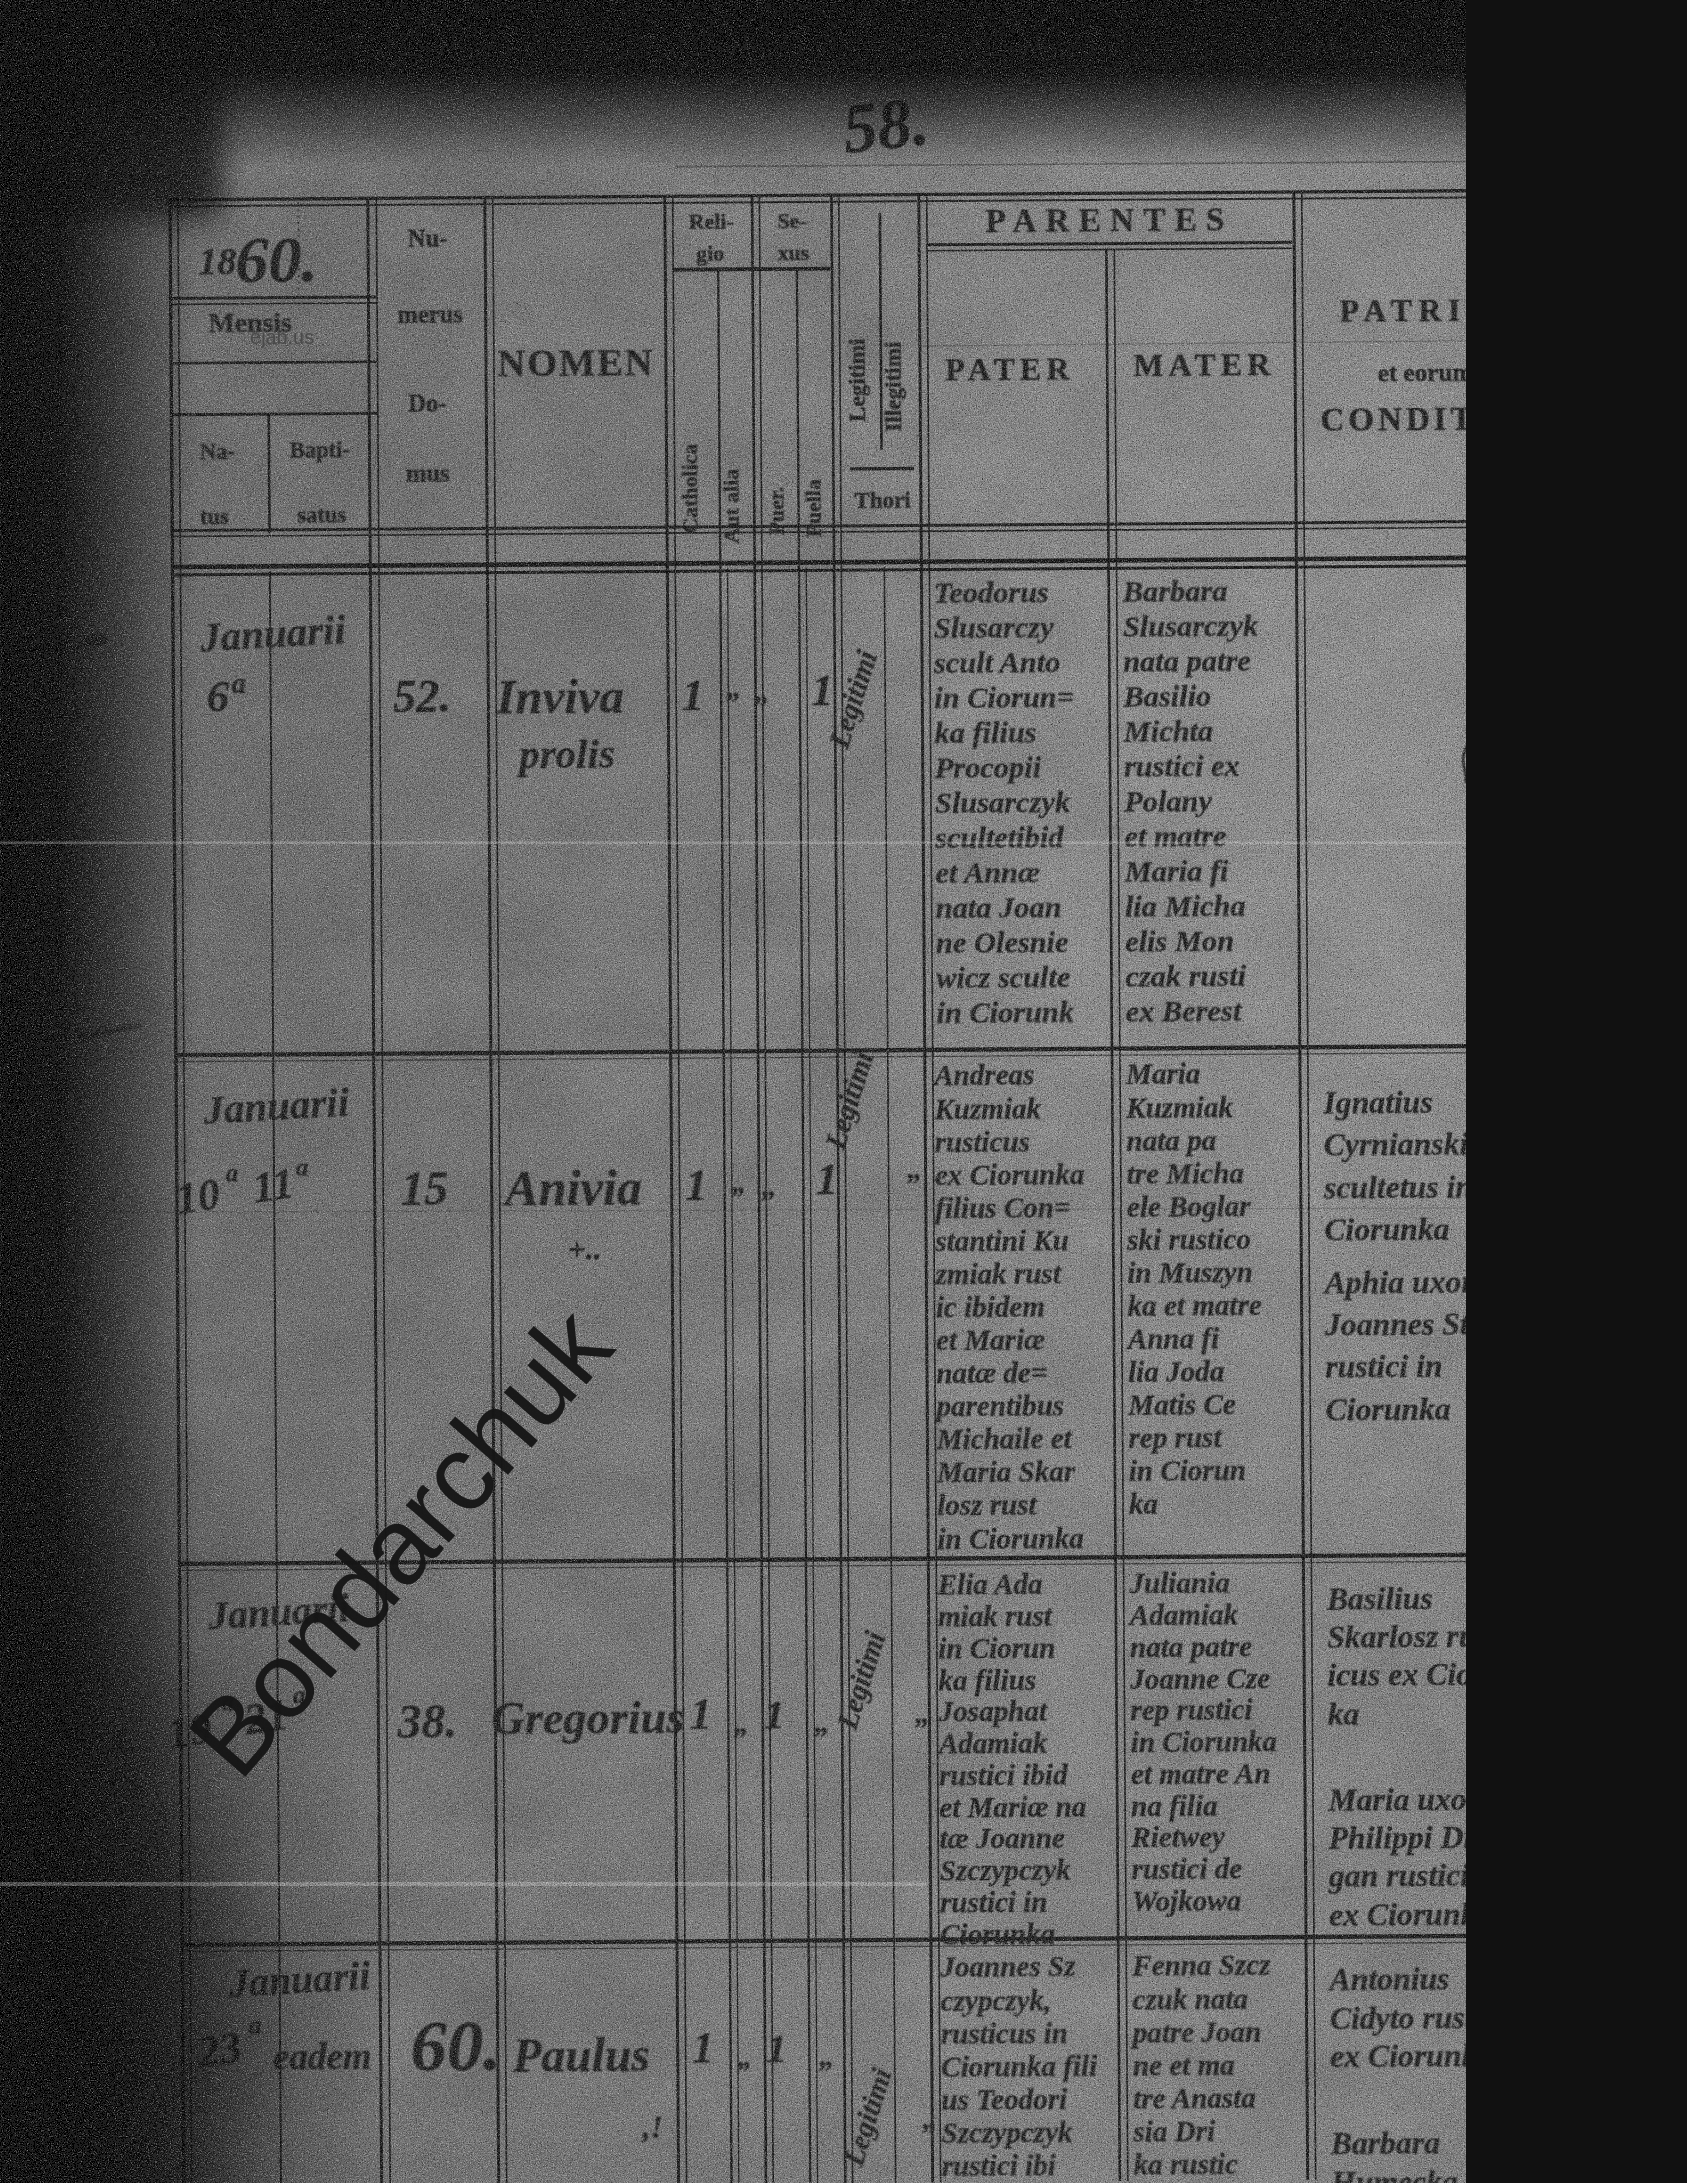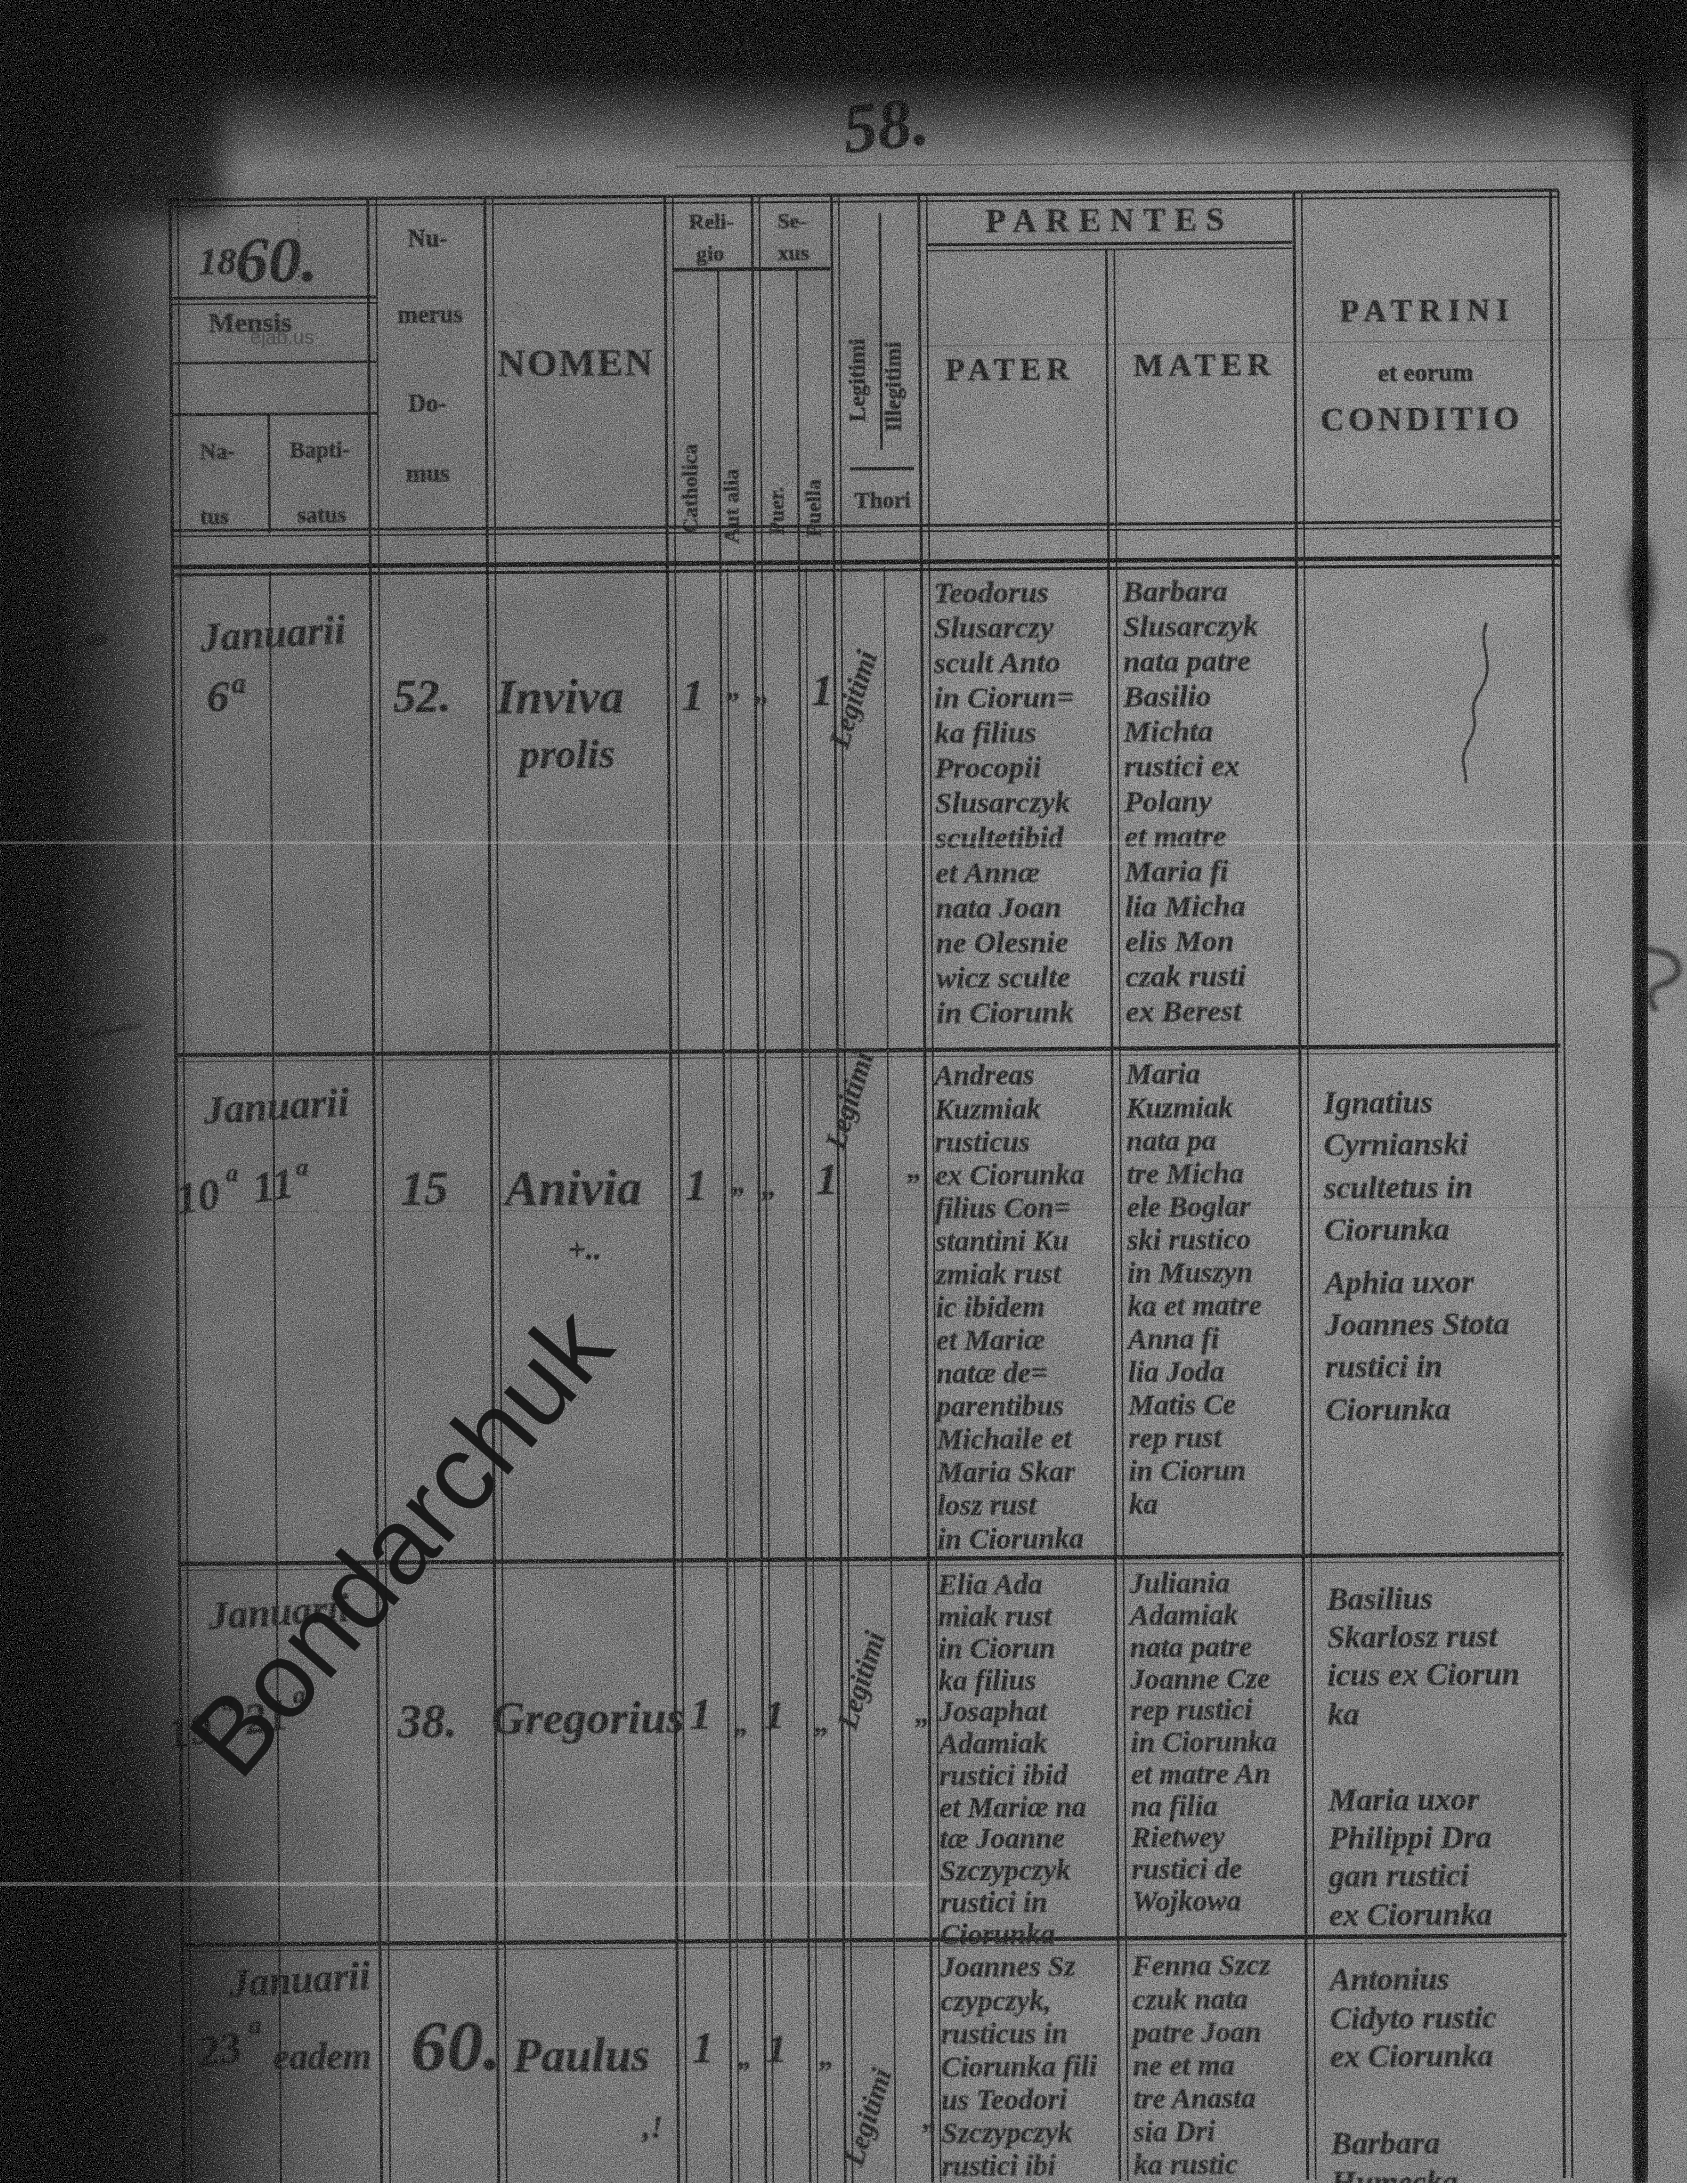--- a/index.html
+++ b/index.html
@@ -1,16 +1,16 @@
 <!DOCTYPE html>
 <html style="font-size:10.6px"><head>
 <meta charset="utf-8">
 <style>
 html,body{margin:0;padding:0;background:#111}
-#page{position:relative;width:1687px;height:2183px;overflow:hidden;background:#15803d}
+#page{position:relative;width:1466px;height:2183px;overflow:hidden;background:#15803d}
 text{font-family:"Liberation Serif",serif}
 .hp{font-weight:bold;fill:#1d1d1d;stroke:#1d1d1d;stroke-width:0.8}
 .hw{font-style:italic;font-weight:bold;fill:#1b1b1b;stroke:#1b1b1b;stroke-width:0.5}
 </style>
 </head>
 <body>
 <div id="page">
 <svg width="1687" height="2183" viewBox="0 0 2550 3300">
 <defs>
 <filter id="blur1" x="-60%" y="-60%" width="220%" height="220%">

